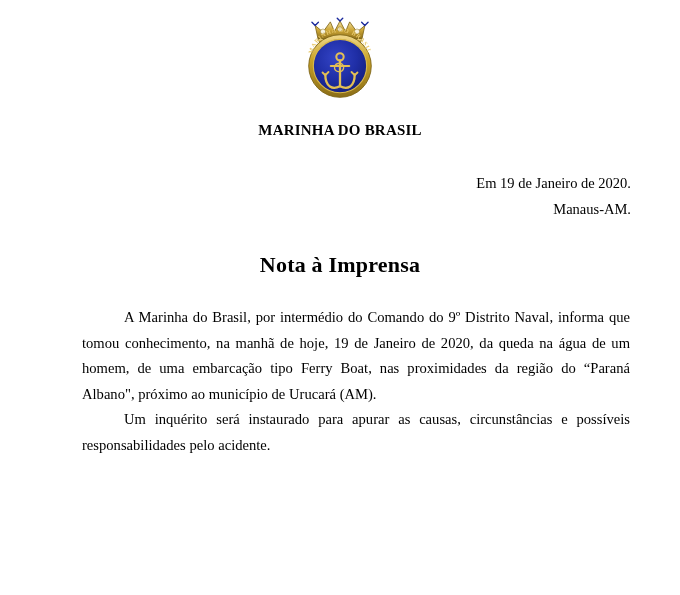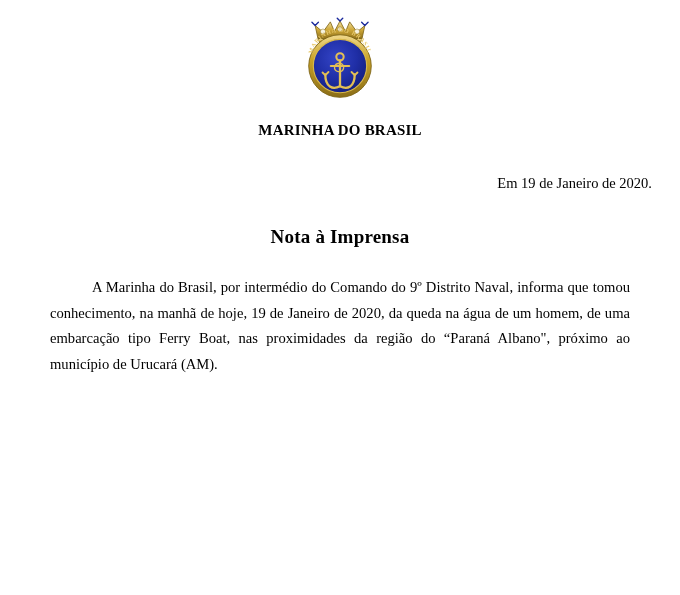--- a/index.html
+++ b/index.html
@@ -44,39 +44,40 @@
     font-weight: bold;
     font-size: 15px;
     letter-spacing: 0.2px;
     line-height: 24px;
     white-space: nowrap;
   }
 
   
   .dateline {
     margin-top: 28px;
-    padding-right: 28px;
+    padding-right: 49px;
     text-align: right;
     font-size: 14.5px;
     line-height: 26px;
   }
 
   
   .doc-title {
     text-align: center;
     font-weight: bold;
-    font-size: 19px;
+    font-size: 22px;
     margin-top: 30px;
     letter-spacing: 0.2px;
   }
 
   
   .body-text {
     margin-top: 27px;
     padding: 0 50px;
+    margin-left: 32px;
   }
   .para {
     font-size: 14.6px;
     line-height: 25.5px;
     text-align: justify;
     text-indent: 42px;
     margin: 0 0 0 0;
     hyphens: none;
   }
   .para + .para {
@@ -145,21 +146,23 @@
       <path d="M100 118 C86 118 84 134 96 136 C110 138 112 120 100 118" stroke="#e3bf55" stroke-width="3" fill="none"></path>
     </svg>
   </div>
 
   <div class="org-header">
     <div class="org-line">MARINHA DO BRASIL</div>
   </div>
 
   <div class="dateline">
     <div>Em 19 de Janeiro de 2020.</div>
+    <div>Manaus-AM.</div>
   </div>
 
   <div class="doc-title">Nota à Imprensa</div>
 
   <div class="body-text">
     <p class="para">A Marinha do Brasil, por intermédio do Comando do 9º Distrito Naval, informa que tomou conhecimento, na manhã de hoje, 19 de Janeiro de 2020, da queda na água de um homem, de uma embarcação tipo Ferry Boat, nas proximidades da região do “Paraná Albano", próximo ao município de Urucará (AM).</p>
+    <p class="para">Um inquérito será instaurado para apurar as causas, circunstâncias e possíveis responsabilidades pelo acidente.</p>
   </div>
 
 </div>
 
 </body></html>

